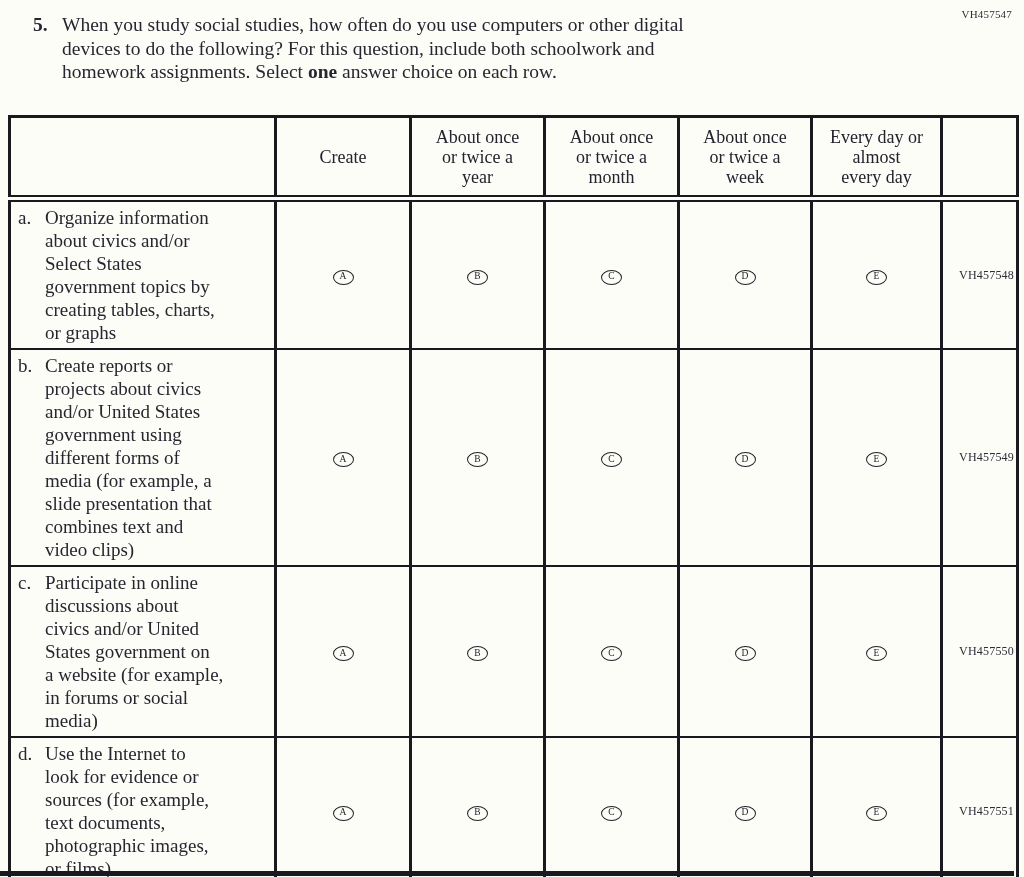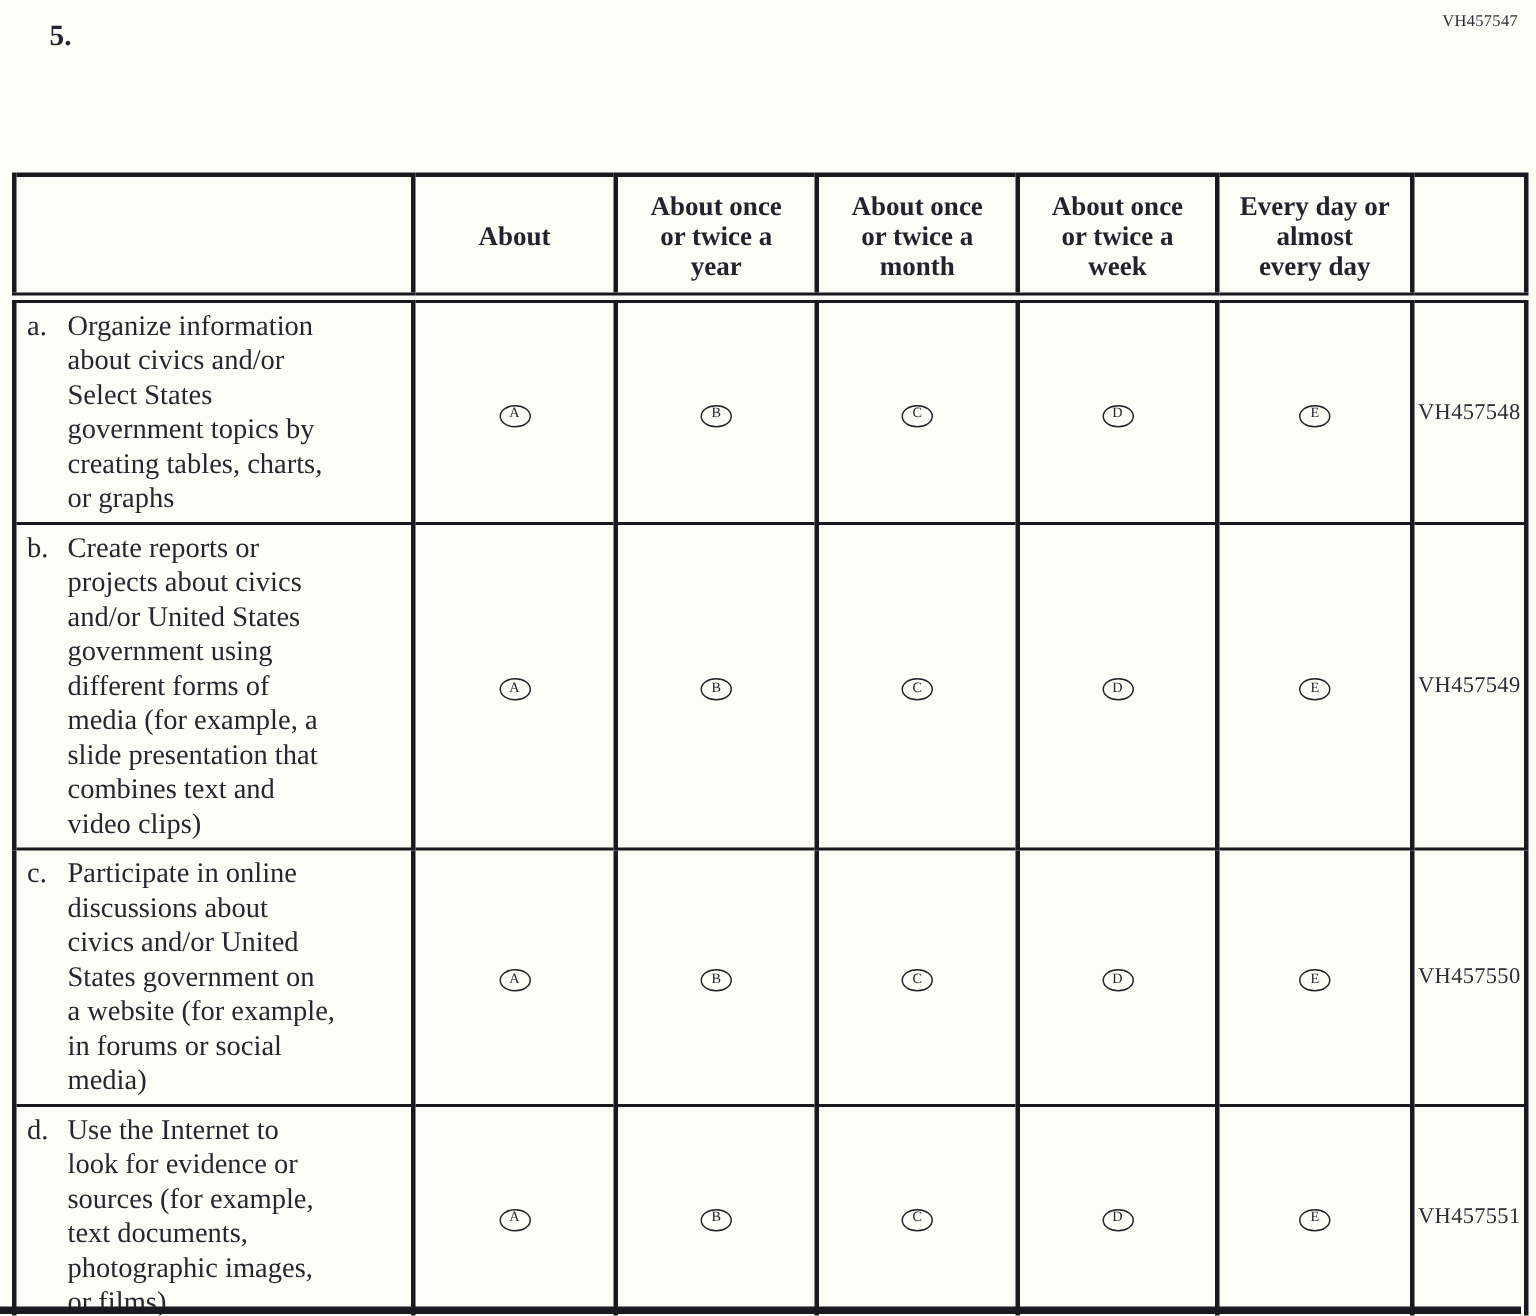--- a/index.html
+++ b/index.html
@@ -43,21 +43,21 @@
     background: #fdfdf7;
   }
   table.survey th, table.survey td {
     border: solid #191920;
     border-width: 2px 3px;
   }
   table.survey { border: 3px solid #191920; }
   thead th {
     height: 82px;
     font-size: 18px;
-    font-weight: bold;
+    font-weight: normal;
     text-align: center;
     vertical-align: middle;
     line-height: 20px;
     white-space: pre-line;
     border-bottom: 7px double #191920 !important;
     padding: 2px;
     color: #23232e;
   }
   td.item {
     vertical-align: middle;
@@ -79,23 +79,23 @@
     border-radius: 50%;
     align-items: center;
     justify-content: center;
     font-size: 9.5px;
     line-height: 9.5px;
     color: #22222c;
     cursor: pointer;
     user-select: none;
   }
   td.code {
-    text-align: center;
-    vertical-align: middle;
-    font-size: 15px;
+    text-align: right;
+    vertical-align: middle;
+    font-size: 12px;
     letter-spacing: 0.2px;
     color: #2c2c38;
     padding: 0 2px;
   }
   .row-a td { height: 145px; }
   .row-b td { height: 217px; }
   .row-c td { height: 167px; }
   .row-d td { height: 141px; }
   .cutoff-line {
     position: absolute;
@@ -104,36 +104,39 @@
     background: #191920;
   }
 </style>
 </head>
 <body>
 
 <div class="page-code">VH457547</div>
 
 <div class="question">
   <span class="qnum">5.</span>
+  <div class="qtext"><span>When you study social studies, how often do you use computers or other digital
+devices to do the following? For this question, include both schoolwork and
+homework assignments. Select </span><b>one</b><span> answer choice on each row.</span></div>
 </div>
 
 <table class="survey">
   <colgroup>
     <col style="width:266px">
     <col style="width:135px">
     <col style="width:134px">
     <col style="width:134px">
     <col style="width:133px">
     <col style="width:130px">
     <col style="width:76px">
   </colgroup>
   <thead>
     <tr>
       <th></th>
-      <th>About</th>
+      <th>Create</th>
       <th>About once
 or twice a
 year</th>
       <th>About once
 or twice a
 month</th>
       <th>About once
 or twice a
 week</th>
       <th>Every day or

